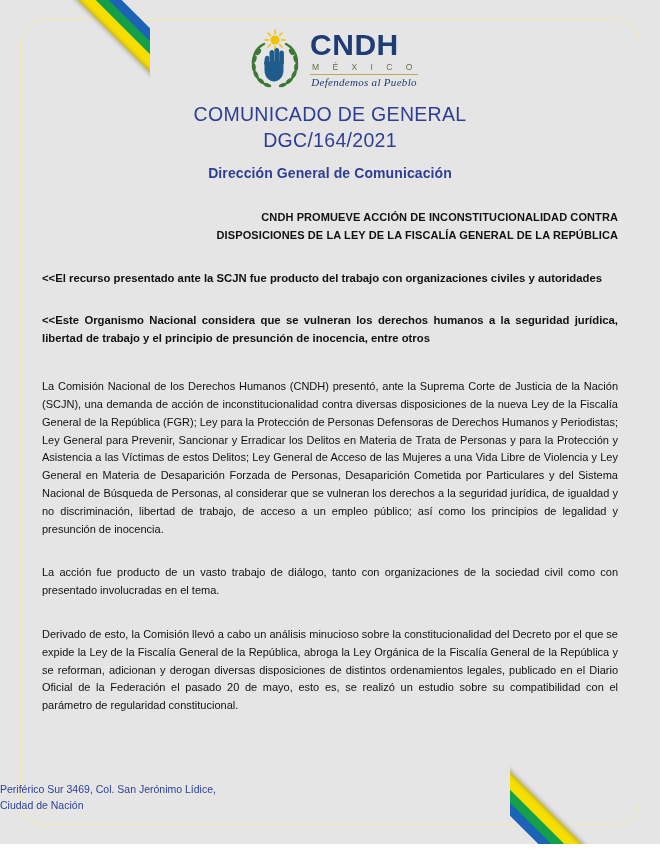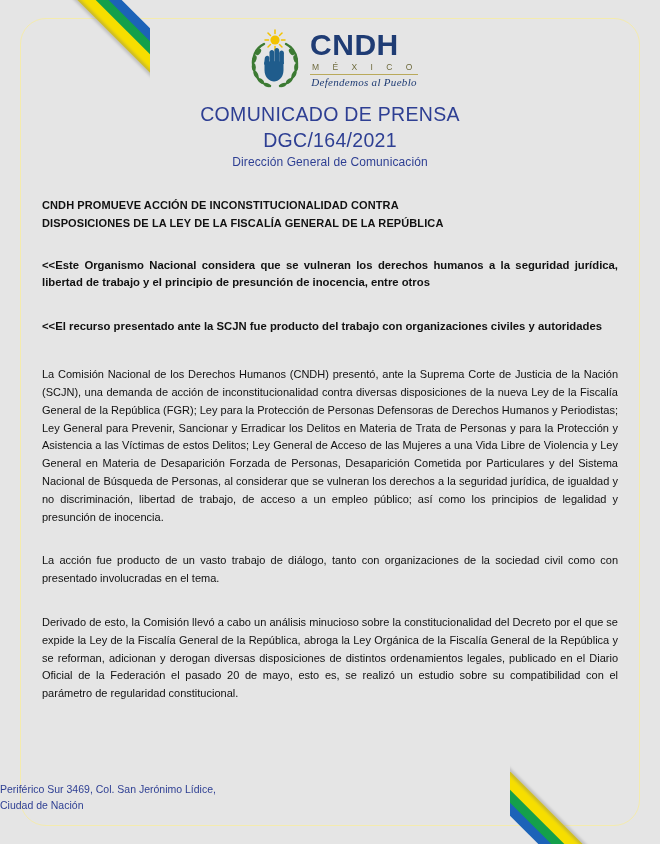--- a/index.html
+++ b/index.html
@@ -127,39 +127,39 @@
 
   
   .title-block { text-align: center; color: #2E3F93; }
   .title-main {
     font-size: 19.5px;
     font-weight: normal;
     letter-spacing: 0.3px;
     line-height: 1.32;
   }
   .title-sub {
-    font-size: 12px;
-    font-weight: normal;
-    margin-top: 2px;
+    font-size: 14px;
+    font-weight: bold;
+    margin-top: 12px;
     letter-spacing: 0.1px;
   }
 
   
   .date-line {
     text-align: right;
     font-size: 11.5px;
     font-weight: bold;
     color: #111111;
     margin-top: 34px;
     margin-right: 2px;
   }
 
   
   .headline {
-    text-align: left;
+    text-align: right;
     font-size: 11px;
     font-weight: bold;
     color: #111111;
     line-height: 1.55;
     margin-top: 28px;
     letter-spacing: 0.1px;
   }
 
   
   .bullet {
@@ -267,33 +267,33 @@
         <div class="logo-text">
           <div class="logo-cndh">CNDH</div>
           <div class="logo-mexico">M É X I C O</div>
           <div class="logo-rule"></div>
           <div class="logo-tag">Defendemos al Pueblo</div>
         </div>
       </div>
     </div>
 
     <div class="title-block">
-      <div class="title-main">COMUNICADO DE PRENSA</div>
+      <div class="title-main">COMUNICADO DE GENERAL</div>
       <div class="title-main">DGC/164/2021</div>
       <div class="title-sub">Dirección General de Comunicación</div>
     </div>
 
 
     <div class="headline">
       <div>CNDH PROMUEVE ACCIÓN DE INCONSTITUCIONALIDAD CONTRA</div>
       <div>DISPOSICIONES DE LA LEY DE LA FISCALÍA GENERAL DE LA REPÚBLICA</div>
     </div>
 
+    <div class="bullet b-second">&lt;&lt;El recurso presentado ante la SCJN fue producto del trabajo con organizaciones civiles y autoridades</div>
     <div class="bullet">&lt;&lt;Este Organismo Nacional considera que se vulneran los derechos humanos a la seguridad jurídica, libertad de trabajo y el principio de presunción de inocencia, entre otros</div>
-    <div class="bullet b-second">&lt;&lt;El recurso presentado ante la SCJN fue producto del trabajo con organizaciones civiles y autoridades</div>
 
     <div class="para p1">La Comisión Nacional de los Derechos Humanos (CNDH) presentó, ante la Suprema Corte de Justicia de la Nación (SCJN), una demanda de acción de inconstitucionalidad contra diversas disposiciones de la nueva Ley de la Fiscalía General de la República (FGR); Ley para la Protección de Personas Defensoras de Derechos Humanos y Periodistas; Ley General para Prevenir, Sancionar y Erradicar los Delitos en Materia de Trata de Personas y para la Protección y Asistencia a las Víctimas de estos Delitos; Ley General de Acceso de las Mujeres a una Vida Libre de Violencia y Ley General en Materia de Desaparición Forzada de Personas, Desaparición Cometida por Particulares y del Sistema Nacional de Búsqueda de Personas, al considerar que se vulneran los derechos a la seguridad jurídica, de igualdad y no discriminación, libertad de trabajo, de acceso a un empleo público; así como los principios de legalidad y presunción de inocencia.</div>
     <div class="para">La acción fue producto de un vasto trabajo de diálogo, tanto con organizaciones de la sociedad civil como con presentado involucradas en el tema.</div>
     <div class="para">Derivado de esto, la Comisión llevó a cabo un análisis minucioso sobre la constitucionalidad del Decreto por el que se expide la Ley de la Fiscalía General de la República, abroga la Ley Orgánica de la Fiscalía General de la República y se reforman, adicionan y derogan diversas disposiciones de distintos ordenamientos legales, publicado en el Diario Oficial de la Federación el pasado 20 de mayo, esto es, se realizó un estudio sobre su compatibilidad con el parámetro de regularidad constitucional.</div>
 
   </div>
 
   <div class="footer">
     <div>Periférico Sur 3469, Col. San Jerónimo Lídice,</div>
     <div>Ciudad de Nación</div>

